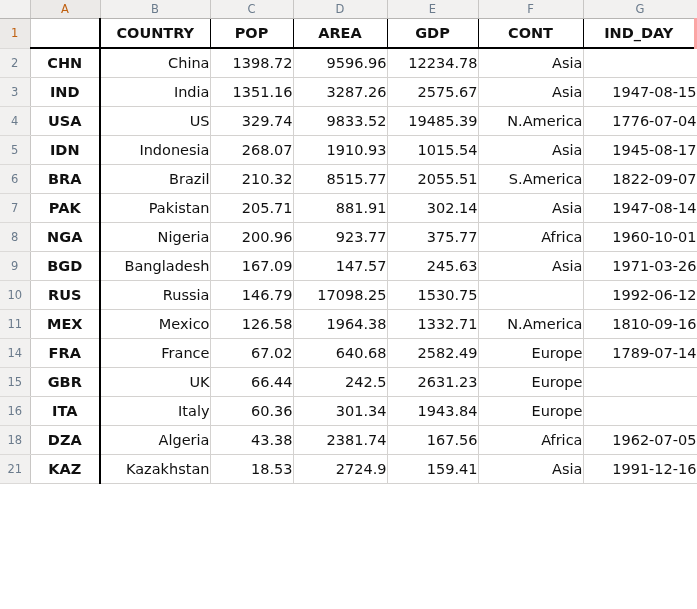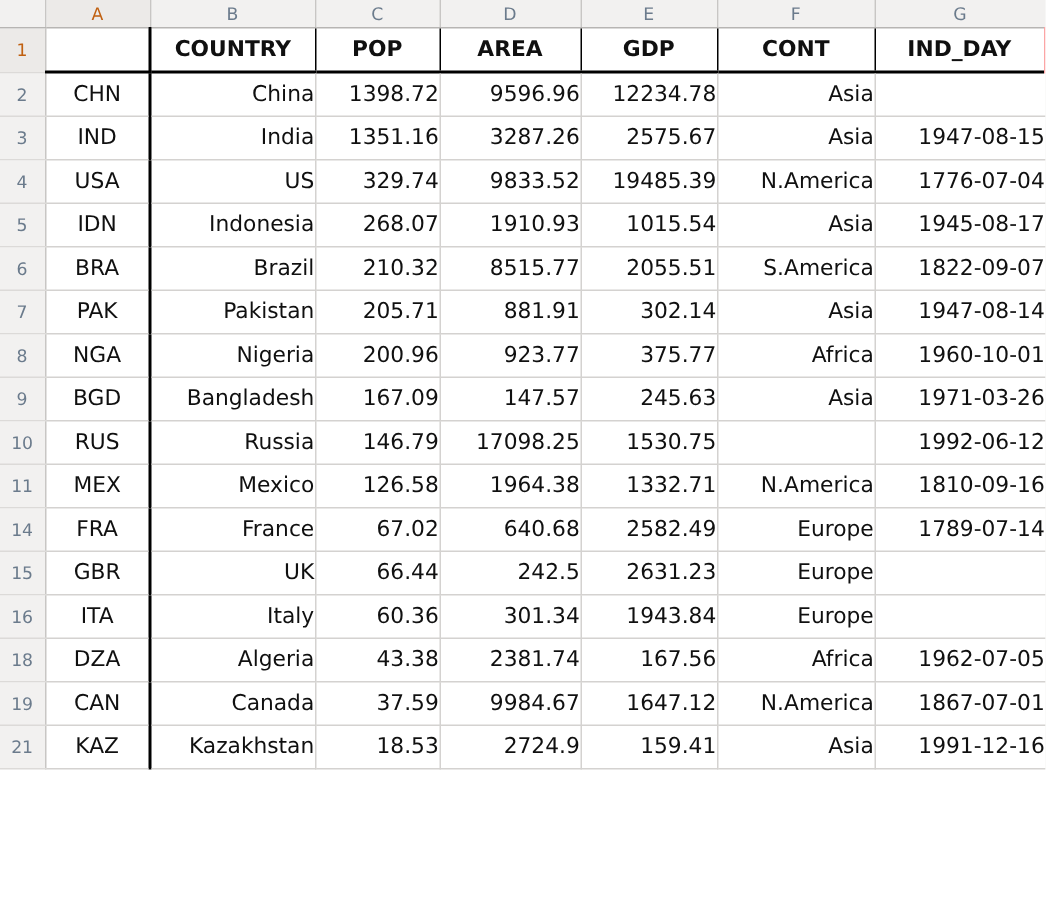--- a/index.html
+++ b/index.html
@@ -75,40 +75,40 @@
     font-size: 14.5px;
     color: #101010;
     vertical-align: middle;
     padding: 0 5px;
   }
   td.cell.num { text-align: right; }
   td.cell.txt { text-align: right; }
 
   
   td.cell.colA {
-    font-weight: normal;
+    font-weight: bold;
     text-align: center;
     border-right: 2px solid #000000;
   }
 
   
   tr.headrow td.cell {
     font-weight: bold;
     text-align: center;
     border-right: 1px solid #000000;
     border-bottom: 2px solid #000000;
     border-top: 1px solid #000000;
     margin-top: 45px;
   }
   tr.headrow td.cell.colA {
     border-right: 2px solid #000000;
     border-left: 1px solid #000000;
   }
   tr.headrow td.cell.lastcol {
-    border-right: 3px solid #fca5a5;
+    border-right: 6px solid #fca5a5;
   }
 
   
   tr.firstdata td.cell { border-top: 0; }
 </style>
 </head>
 <body>
 
 <div id="sheet">
   <table class="grid">
@@ -297,30 +297,20 @@
         <td class="rowhead">18</td>
         <td class="cell colA">DZA</td>
         <td class="cell txt">Algeria</td>
         <td class="cell num">43.38</td>
         <td class="cell num">2381.74</td>
         <td class="cell num">167.56</td>
         <td class="cell txt">Africa</td>
         <td class="cell num">1962-07-05</td>
       </tr>
 
-      <tr class="datarow">
-        <td class="rowhead">19</td>
-        <td class="cell colA">CAN</td>
-        <td class="cell txt">Canada</td>
-        <td class="cell num">37.59</td>
-        <td class="cell num">9984.67</td>
-        <td class="cell num">1647.12</td>
-        <td class="cell txt">N.America</td>
-        <td class="cell num">1867-07-01</td>
-      </tr>
 
 
       <tr class="datarow">
         <td class="rowhead">21</td>
         <td class="cell colA">KAZ</td>
         <td class="cell txt">Kazakhstan</td>
         <td class="cell num">18.53</td>
         <td class="cell num">2724.9</td>
         <td class="cell num">159.41</td>
         <td class="cell txt">Asia</td>

